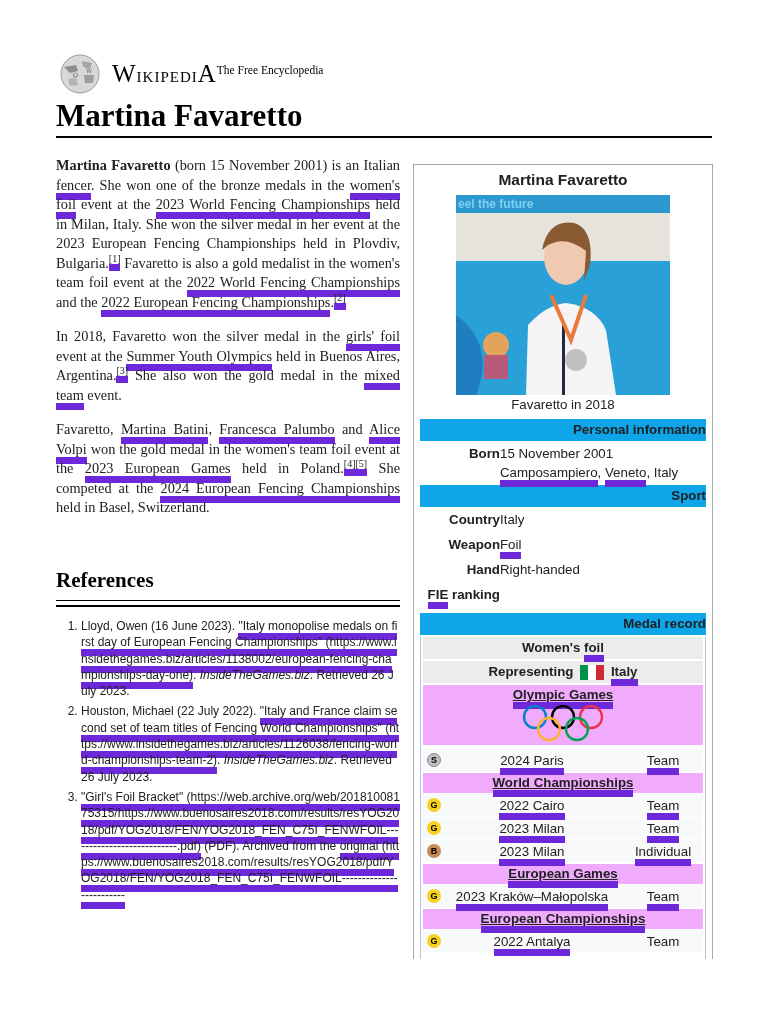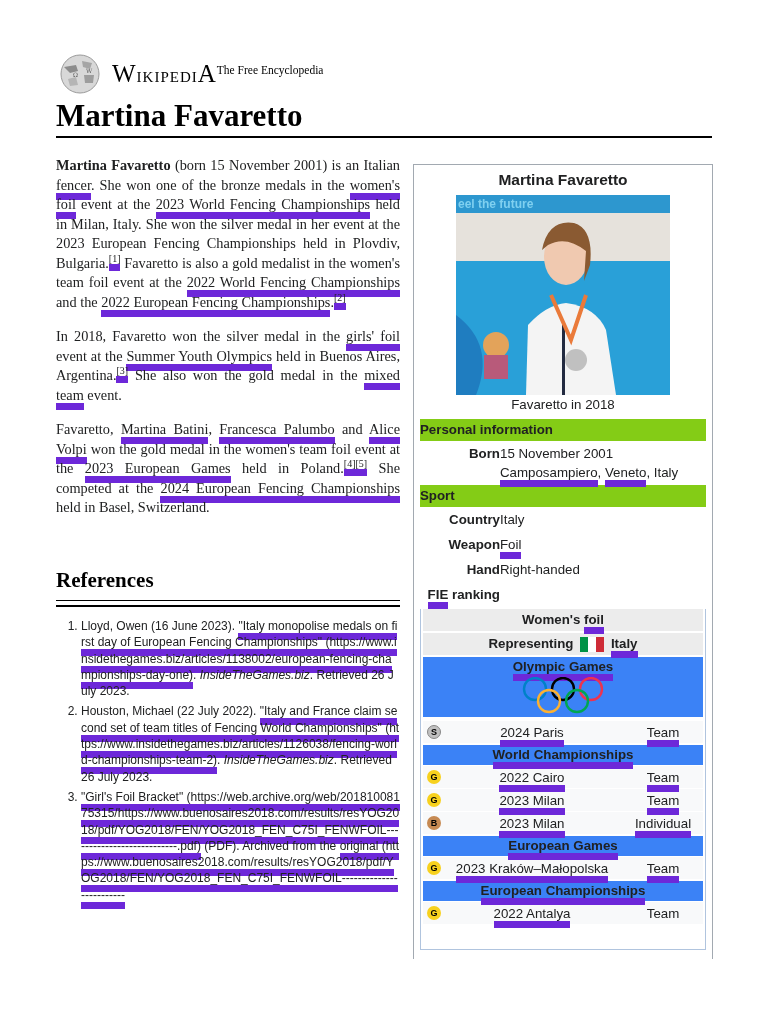--- a/index.html
+++ b/index.html
@@ -23,27 +23,27 @@
   .ref-rule2 { position: absolute; left: 56px; top: 605px; width: 344px; height: 2px; background: #000; }
   .refs { position: absolute; left: 56px; top: 618px; width: 344px; height: 340px; overflow: hidden; font-family: "Liberation Sans", "DejaVu Sans", sans-serif; font-size: 12px; line-height: 16.3px; }
   .refs ol { margin: 0; padding-left: 25px; }
   .refs li { margin-bottom: 4px; word-break: break-all; }
   .refs i { font-style: italic; }
 
   .infobox { position: absolute; left: 413px; top: 164px; width: 298px; height: 794px; border: 1px solid #a2a9b1; border-bottom: none; background: #fff; font-family: "Liberation Sans", "DejaVu Sans", sans-serif; font-size: 13.3px; overflow: hidden; }
   .ib-title { text-align: center; font-weight: bold; font-size: 15.5px; margin-top: 6px; height: 24px; }
   .ib-photo { display: block; margin: 0 auto; width: 214px; height: 200px; position: relative; overflow: hidden; }
   .ib-caption { text-align: center; margin-top: 2px; height: 20px; }
-  .ib-section { background: #84cc16; text-align: left; font-weight: bold; margin: 0 6px; height: 22px; line-height: 22px; }
+  .ib-section { background: #0ea5e9; text-align: right; font-weight: bold; margin: 0 6px; height: 22px; line-height: 22px; }
   .ib-row { display: flex; margin: 0 6px; padding: 3px 0; line-height: 19px; }
   .ib-label { width: 80px; font-weight: bold; flex-shrink: 0; text-align: right; }
   .ib-val { flex: 1; }
   .mr-wrap { margin: 0 6px; border: 1px solid #b0c4de; border-top: none; padding: 0 2px 20px 2px; height: 320px; }
   .mr-sub { background: #ececec; text-align: center; font-weight: bold; height: 22px; line-height: 22px; margin-top: 2px; }
-  .mr-comp { background: #3b82f6; text-align: center; font-weight: bold; line-height: 20px; margin-top: 2px; }
+  .mr-comp { background: #f0abfc; text-align: center; font-weight: bold; line-height: 20px; margin-top: 2px; text-decoration: underline; }
   .mr-row { display: flex; align-items: center; height: 22px; background: #f8f9fa; margin-top: 1px; }
   .medal { width: 14px; height: 14px; border-radius: 50%; font-size: 9px; font-weight: bold; text-align: center; line-height: 14px; margin-left: 4px; flex-shrink: 0; color: #000; }
   .medal.g { background: #f7d11e; }
   .medal.s { background: #c0c0c0; border: 1px solid #888; width: 12px; height: 12px; line-height: 12px; }
   .medal.b { background: #c68a53; }
   .mr-event { flex: 1; text-align: center; }
   .mr-type { width: 80px; text-align: center; }
   .flag { display: inline-flex; width: 24px; height: 15px; vertical-align: middle; margin: 0 3px; }
   .flag span { flex: 1; }
 </style>
@@ -128,20 +128,21 @@
     <div class="ib-val"><a>Foil</a></div>
   </div>
   <div class="ib-row">
     <div class="ib-label">Hand</div>
     <div class="ib-val">Right-handed</div>
   </div>
   <div class="ib-row">
     <div class="ib-label"><a>FIE</a><span> ranking</span></div>
   </div>
 
+  <div class="ib-section" style="margin-top:6px;">Medal record</div>
   <div class="mr-wrap">
     <div class="mr-sub"><span>Women's </span><a>foil</a></div>
     <div class="mr-sub">
       <span>Representing</span>
       <span class="flag">
           <span id="flag-1" style="background: rgb(0, 146, 70);"></span>
           <span id="flag-2" style="background: rgb(255, 255, 255);"></span>
           <span id="flag-3" style="background: rgb(206, 43, 55);"></span>
         </span>
       <a>Italy</a>

